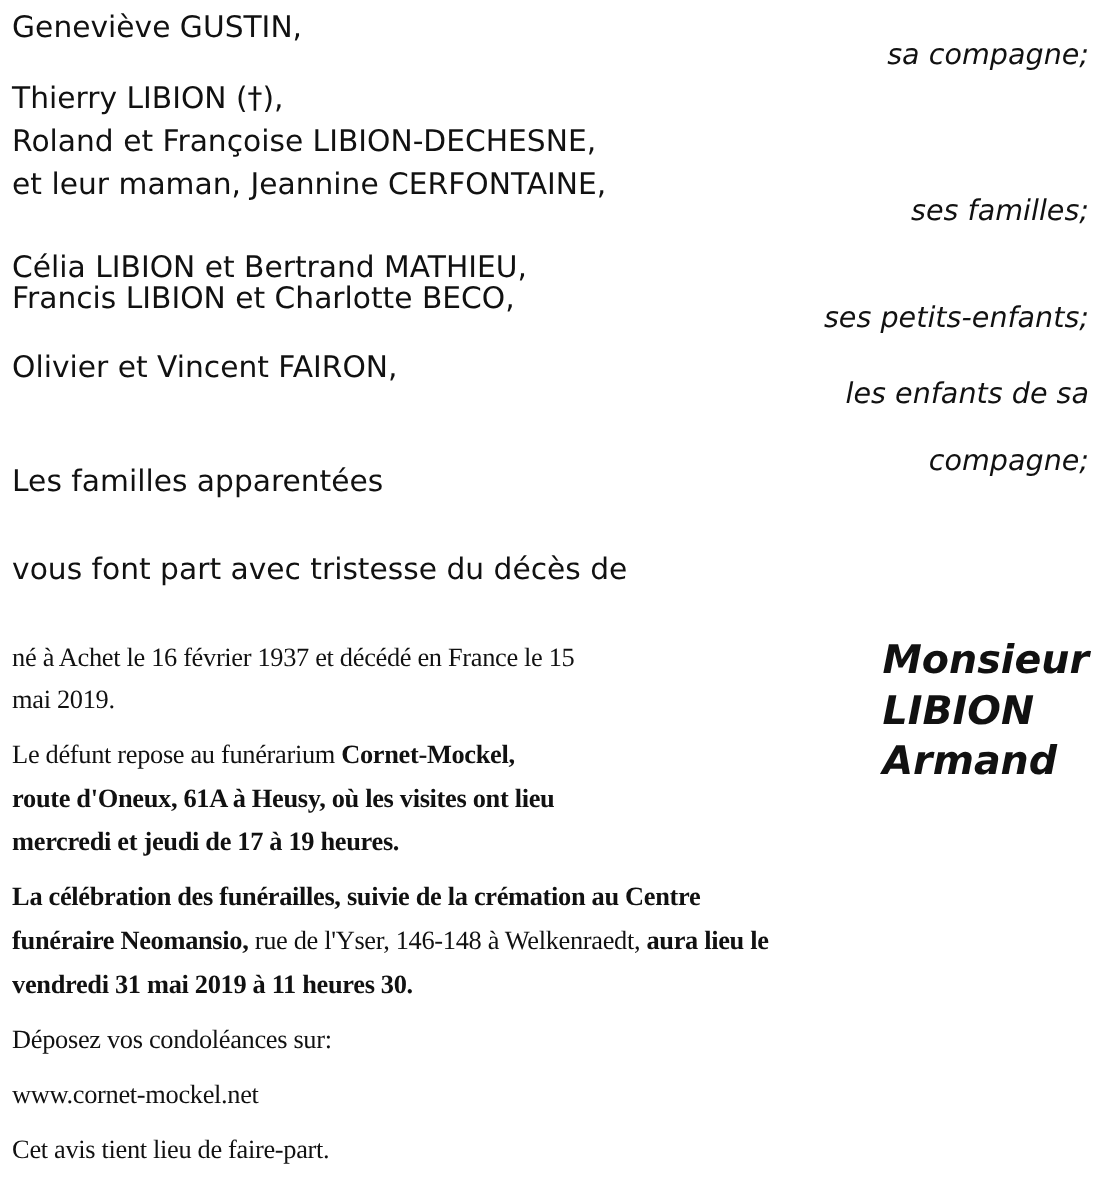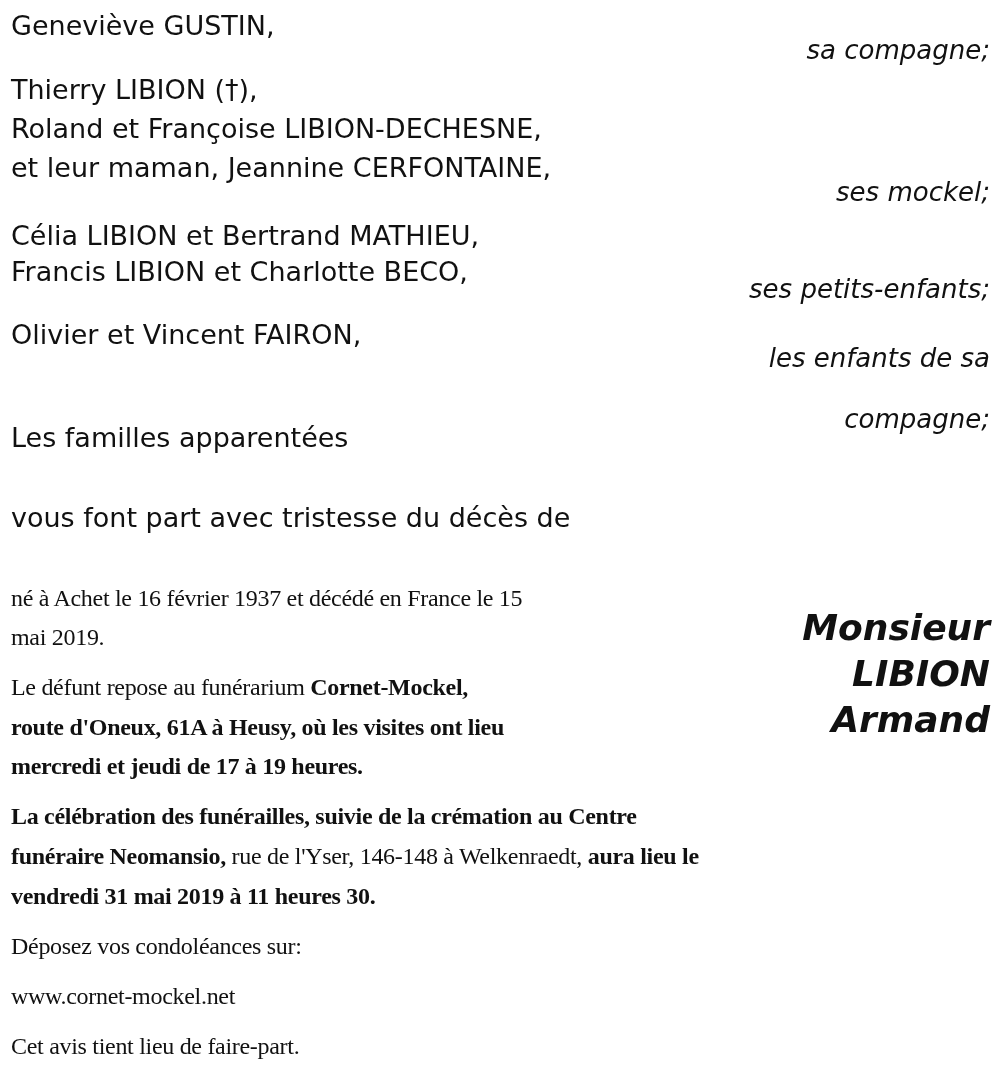--- a/index.html
+++ b/index.html
@@ -2,36 +2,36 @@
 <html><head>
 <meta charset="utf-8">
 <style>
   html, body { margin: 0; padding: 0; background: #ffffff; }
   body { width: 1000px; height: 1080px; position: relative; overflow: hidden;
          font-family: "DejaVu Sans", "Liberation Sans", sans-serif; color: #111111; }
   .t { position: absolute; left: 11px; font-size: 27px; line-height: 28px; white-space: nowrap; }
   .r { position: absolute; right: 10px; font-size: 26px; line-height: 28px; font-style: italic; text-align: right; white-space: nowrap; }
   .cond { font-family: Liberation Serif, serif; font-stretch: condensed; letter-spacing: -0.3px; font-size: 24px; }
   .b { font-weight: bold; }
-  .name { position: absolute; right: 10px; top: 578px; text-align: right; font-weight: bold; font-style: italic;
-          font-size: 36px; line-height: 46px; font-family: "DejaVu Sans", sans-serif; margin-top: 27px; }
+  .name { position: absolute; right: 10px; top: 578px; text-align: left; font-weight: bold; font-style: italic;
+          font-size: 36px; line-height: 46px; font-family: "DejaVu Sans", sans-serif; }
   .name div { display: block; }
 </style>
 </head>
 <body>
 
 <div class="t" style="top:12px">Geneviève GUSTIN,</div>
 <div class="r" style="top:36px">sa compagne;</div>
 
 <div class="t" style="top:76px">Thierry LIBION (†),</div>
 <div class="t" style="top:115px">Roland et Françoise LIBION-DECHESNE,</div>
 <div class="t" style="top:154px">et leur maman, Jeannine CERFONTAINE,</div>
-<div class="r" style="top:178px">ses mockel;</div>
+<div class="r" style="top:178px">ses familles;</div>
 
-<div class="t" style="top:222px">Célia LIBION et Bertrand MATHIEU,</div>
+<div class="t" style="top:230px">Célia LIBION et Bertrand MATHIEU,</div>
 <div class="t" style="top:258px">Francis LIBION et Charlotte BECO,</div>
 <div class="r" style="top:275px">ses petits-enfants;</div>
 
 <div class="t" style="top:321px">Olivier et Vincent FAIRON,</div>
 <div class="r" style="top:344px">les enfants de sa</div>
 <div class="r" style="top:405px">compagne;</div>
 
 <div class="t" style="top:424px">Les familles apparentées</div>
 
 <div class="t" style="top:504px">vous font part avec tristesse du décès de</div>

